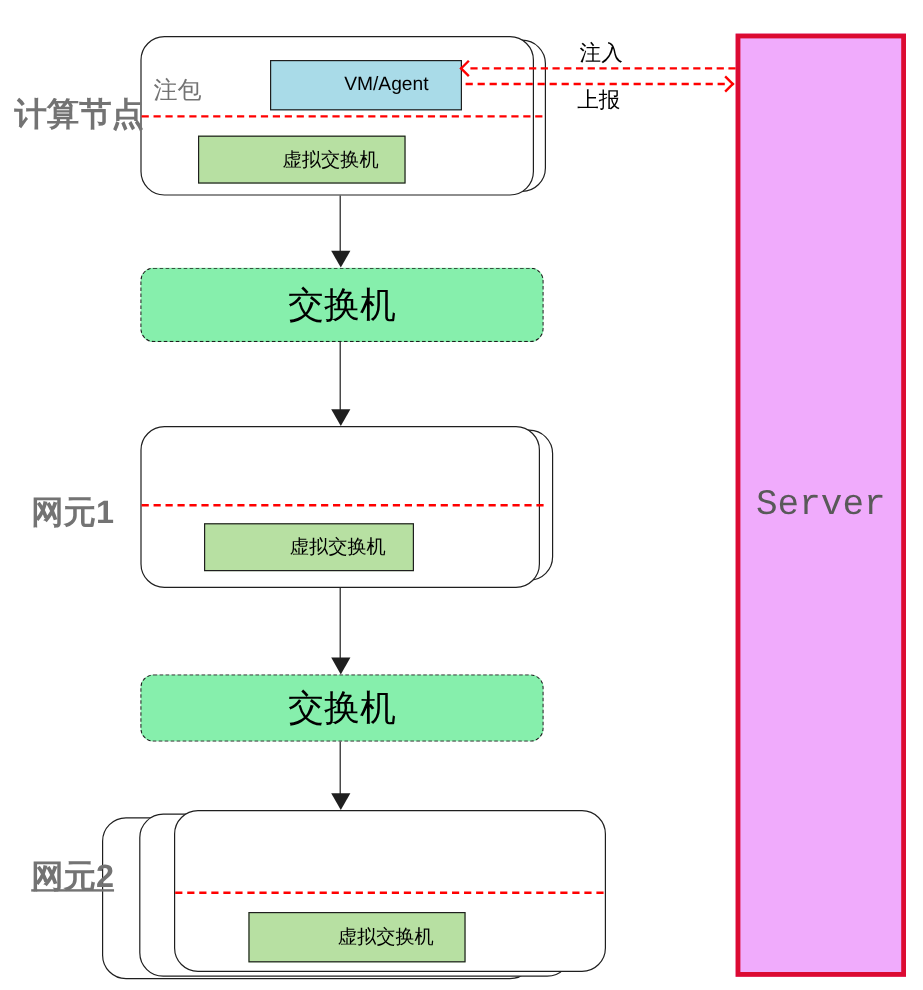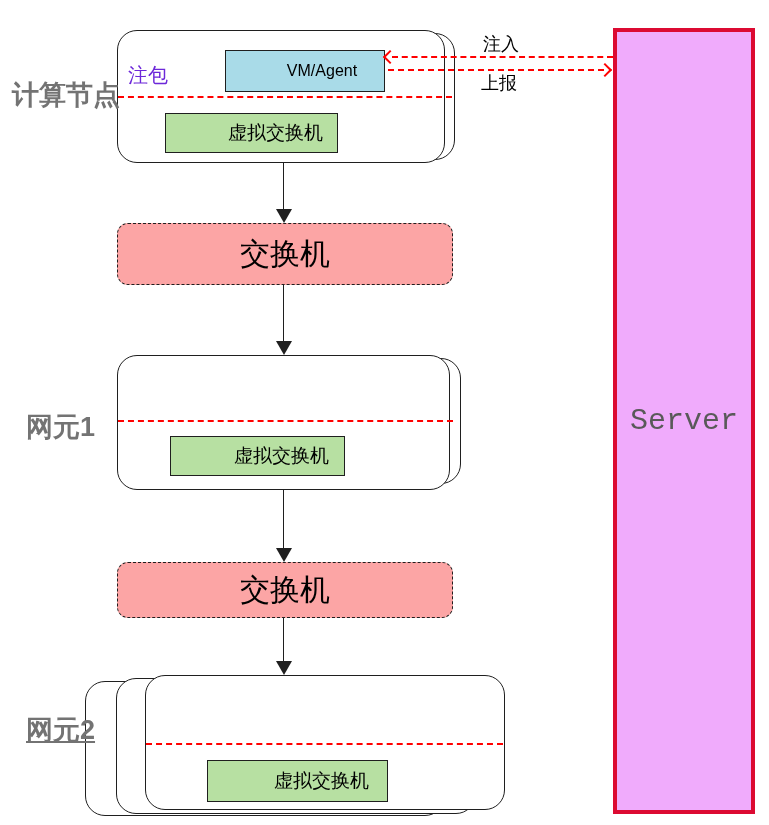--- a/index.html
+++ b/index.html
@@ -31,21 +31,21 @@
   .vm-box{
     background:var(--vm-fill,#A9DBE8);
     border:1.4px solid var(--outline,#222);
     display:flex;align-items:center;justify-content:center;
     font-size:16px;color:#000;z-index:4;padding-left:34px;
   }
   .vswitch-box{
     background:var(--vswitch-fill,#B7E0A2);
     border:1.4px solid var(--outline,#222);
     display:flex;align-items:center;justify-content:center;
-    font-size:19px;color:#000;z-index:4;padding-left:48px;
+    font-size:16px;color:#000;z-index:4;padding-left:48px;
   }
 
   
   .red-dash{
     height:0;border-top:2px dashed var(--dash-red,#FF0000);
     z-index:4;
   }
 
   
   .red-arrow-line{
@@ -59,21 +59,21 @@
     z-index:5;
   }
   .chev-right{transform:rotate(45deg);}
   .chev-left{transform:rotate(-135deg);}
   .flow-label{font-size:18px;color:#000;white-space:nowrap;z-index:6;}
 
   
   .switch-box{
     border:1.6px dashed var(--outline,#222);
     border-radius:11px;
-    background:#fca5a5;
+    background:#86efac;
     display:flex;align-items:center;justify-content:center;
     font-size:30px;color:#000;
     z-index:3;
   }
 
   
   .v-line{width:0;border-left:1.6px solid var(--outline,#222);z-index:2;}
   .v-head{
     width:0;height:0;
     border-left:8px solid transparent;
@@ -85,21 +85,21 @@
   
   .server-box{
     border:4px solid var(--server-border,#DC0A32);
     background:#f0abfc;
     display:flex;align-items:center;justify-content:center;
     z-index:2;
     font-family:Liberation Mono, monospace;
   }
   .server-text{font-size:30px;color:var(--server-text,#595959);}
 
-  .note-label{font-size:20px;color:#6d28d9;white-space:nowrap;z-index:4;}
+  .note-label{font-size:20px;color:#737373;white-space:nowrap;z-index:4;}
 </style>
 </head>
 <body>
 
 <div id="canvas">
 
   <div class="abs side-label" style="left:12px;top:77px;">计算节点</div>
 
   <div class="abs node-rect z1" style="left:127px;top:33px;width:328px;height:127px;"></div>
   <div class="abs node-rect z2" style="left:117px;top:30px;width:328px;height:133px;"></div>

